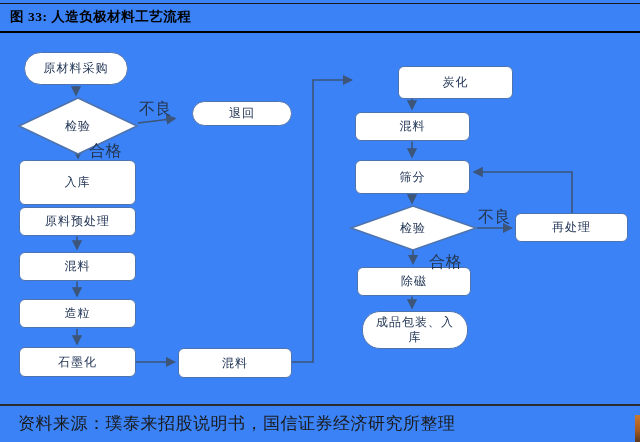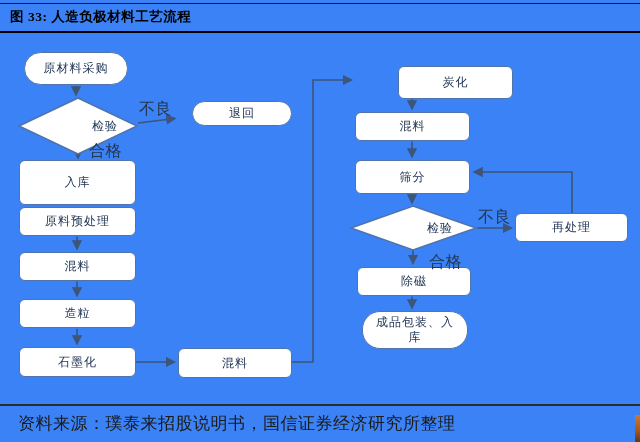--- a/index.html
+++ b/index.html
@@ -13,21 +13,21 @@
   #title{position:absolute;left:10px;top:8px;font-size:13.5px;font-weight:bold;color:#000;
          font-family:"Liberation Serif","DejaVu Serif",serif;letter-spacing:.5px;}
   #source{position:absolute;left:18px;top:412px;font-size:17px;color:#1a1a1a;
           font-family:"Liberation Serif","DejaVu Serif",serif;letter-spacing:.5px;}
   
   .node{position:absolute;box-sizing:border-box;background:#fff;border:1.5px solid #4f74ad;
         color:#203454;font-size:12px;display:flex;align-items:center;justify-content:center;
         text-align:center;line-height:1.25;letter-spacing:1px;}
   .rect{border-radius:6px;}
   .stadium{border-radius:18px;}
-  .dlabel{position:absolute;color:#203454;font-size:12px;text-align:right;letter-spacing:1px;}
+  .dlabel{position:absolute;color:#203454;font-size:12px;text-align:center;letter-spacing:1px;}
   .elabel{position:absolute;color:#24364f;font-size:16px;letter-spacing:.5px;}
   
   #wires{position:absolute;left:0;top:0;width:640px;height:442px;pointer-events:none;}
   
   #logo-sliver{position:absolute;right:0;top:415px;width:5px;height:27px;
                background:linear-gradient(180deg,#c87a33 0%,#a85a1e 55%,#5a3a22 100%);}
 </style>
 </head>
 <body>
 

